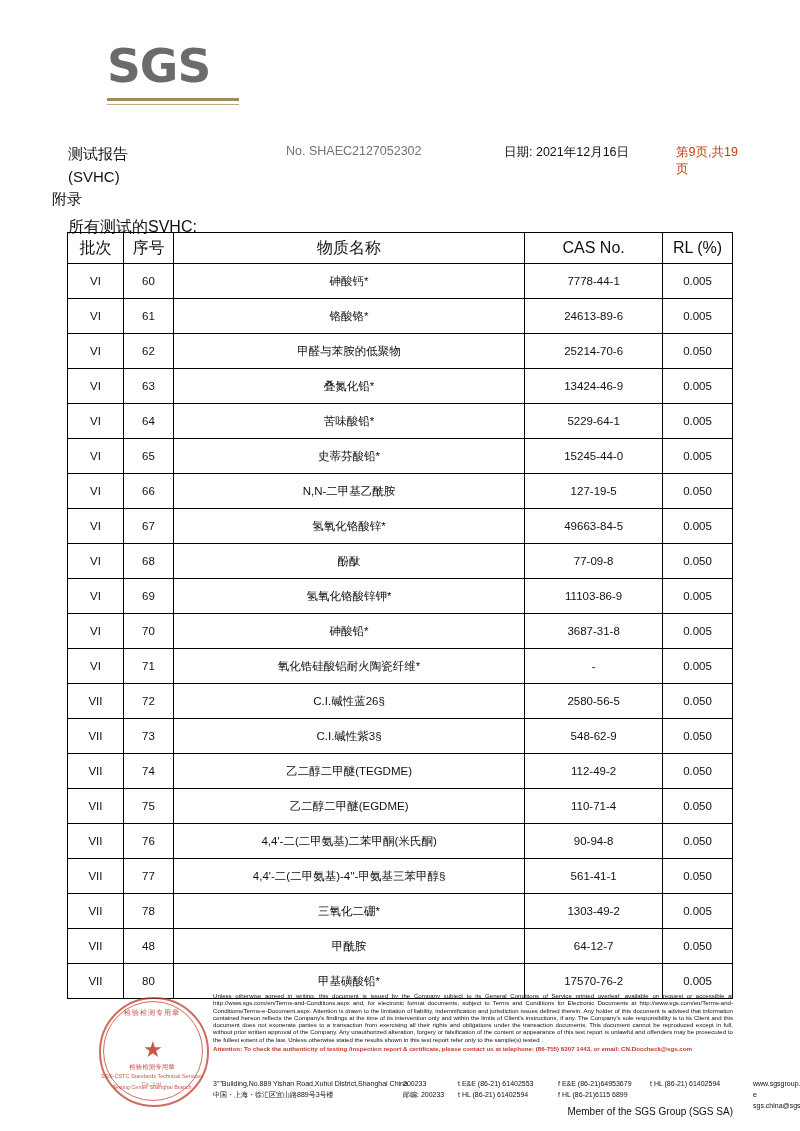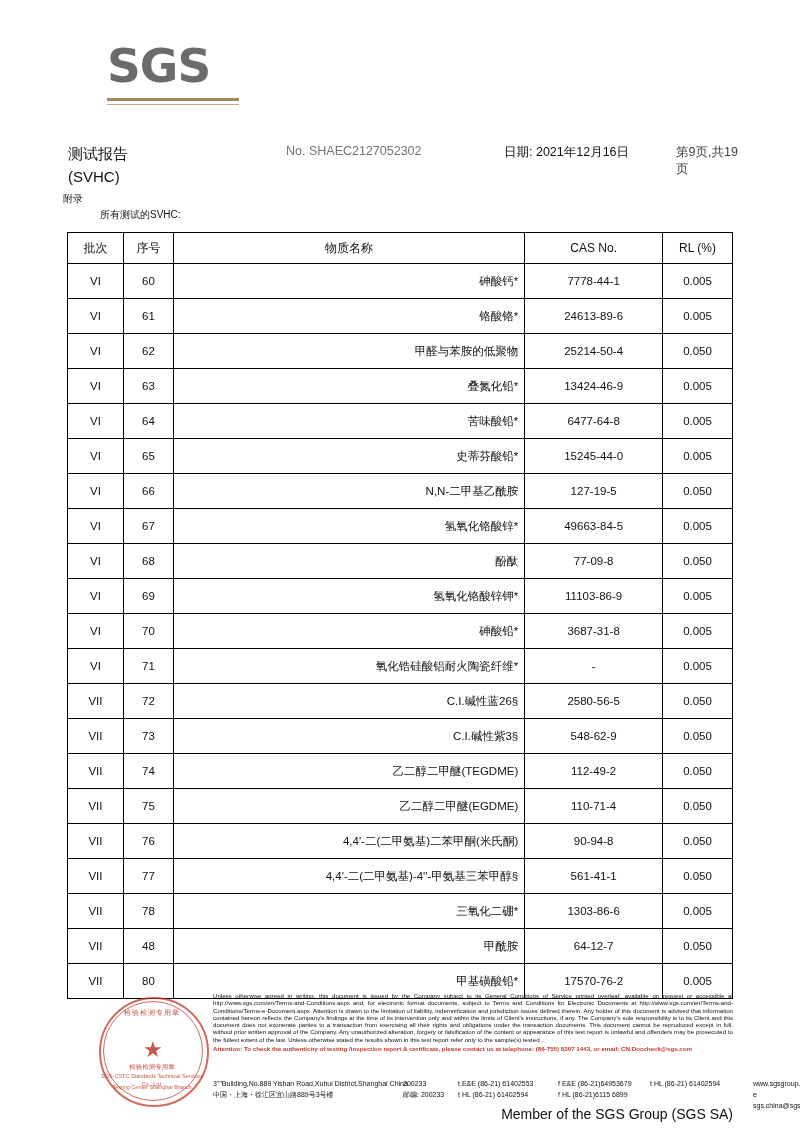--- a/index.html
+++ b/index.html
@@ -81,67 +81,66 @@
     top: 2px;
     font-size: 12.5px;
     color: #111;
     text-align: right;
   }
   .doc-page {
     position: absolute;
     left: 608px;
     top: 2px;
     font-size: 12.5px;
-    color: #404040;
+    color: #c2410c;
   }
   .appendix {
     position: absolute;
-    left: 63px;
+    left: 52px;
     top: 190px;
-    font-size: 10px;
+    font-size: 15px;
     color: #111;
     line-height: 17px;
   }
   .appendix-sub {
     position: absolute;
     left: 68px;
-    top: 206px;
-    font-size: 10px;
+    top: 218px;
+    font-size: 16px;
     color: #111;
     line-height: 17px;
-    margin-left: 32px;
   }
   
   table.svhc {
     position: absolute;
     left: 67px;
     top: 232px;
     width: 666px;
     border-collapse: collapse;
     font-size: 11.5px;
   }
   table.svhc th, table.svhc td {
     border: 1px solid #000;
     height: 34px;
     padding: 0 6px;
     font-weight: normal;
     color: #111;
   }
   table.svhc thead th {
     text-align: center;
-    font-size: 12px;
+    font-size: 16px;
     height: 30px;
   }
   col.c-batch { width: 56px; }
   col.c-no    { width: 50px; }
   col.c-name  { width: 352px; }
   col.c-cas   { width: 138px; }
   col.c-rl    { width: 70px; }
   td.batch, td.no, td.cas, td.rl { text-align: center; }
-  td.name { text-align: right; padding-left: 10px; }
+  td.name { text-align: center; padding-left: 10px; }
   
   .stamp {
     position: absolute;
     left: 99px;
     top: 997px;
     width: 110px;
     height: 110px;
   }
   .stamp .ring {
     position: absolute;
@@ -218,21 +217,21 @@
   .addr-tel1 { position: absolute; left: 245px; top: 0; }
   .addr-fax1 { position: absolute; left: 345px; top: 0; }
   .addr-hl1 { position: absolute; left: 437px; top: 0; }
   .addr-web { position: absolute; left: 540px; top: 0; }
   .member {
     position: absolute;
     left: 0;
     top: 1106px;
     width: 733px;
     text-align: right;
-    font-size: 14px;
+    font-size: 10px;
     color: #111;
   }
 </style>
 </head>
 <body>
 
 <div class="page">
 
   <div class="logo-block">
     <div class="logo-text">SGS</div>
@@ -282,35 +281,35 @@
           <td class="batch">VI</td>
           <td class="no">61</td>
           <td class="name">铬酸铬*</td>
           <td class="cas">24613-89-6</td>
           <td class="rl">0.005</td>
         </tr>
         <tr>
           <td class="batch">VI</td>
           <td class="no">62</td>
           <td class="name">甲醛与苯胺的低聚物</td>
-          <td class="cas">25214-50-4</td>
+          <td class="cas">25214-70-6</td>
           <td class="rl">0.050</td>
         </tr>
         <tr>
           <td class="batch">VI</td>
           <td class="no">63</td>
           <td class="name">叠氮化铅*</td>
           <td class="cas">13424-46-9</td>
           <td class="rl">0.005</td>
         </tr>
         <tr>
           <td class="batch">VI</td>
           <td class="no">64</td>
           <td class="name">苦味酸铅*</td>
-          <td class="cas">6477-64-8</td>
+          <td class="cas">5229-64-1</td>
           <td class="rl">0.005</td>
         </tr>
         <tr>
           <td class="batch">VI</td>
           <td class="no">65</td>
           <td class="name">史蒂芬酸铅*</td>
           <td class="cas">15245-44-0</td>
           <td class="rl">0.005</td>
         </tr>
         <tr>
@@ -394,21 +393,21 @@
           <td class="batch">VII</td>
           <td class="no">77</td>
           <td class="name">4,4'-二(二甲氨基)-4''-甲氨基三苯甲醇§</td>
           <td class="cas">561-41-1</td>
           <td class="rl">0.050</td>
         </tr>
         <tr>
           <td class="batch">VII</td>
           <td class="no">78</td>
           <td class="name">三氧化二硼*</td>
-          <td class="cas">1303-86-6</td>
+          <td class="cas">1303-49-2</td>
           <td class="rl">0.005</td>
         </tr>
         <tr>
           <td class="batch">VII</td>
           <td class="no">48</td>
           <td class="name">甲酰胺</td>
           <td class="cas">64-12-7</td>
           <td class="rl">0.050</td>
         </tr>
         <tr>

